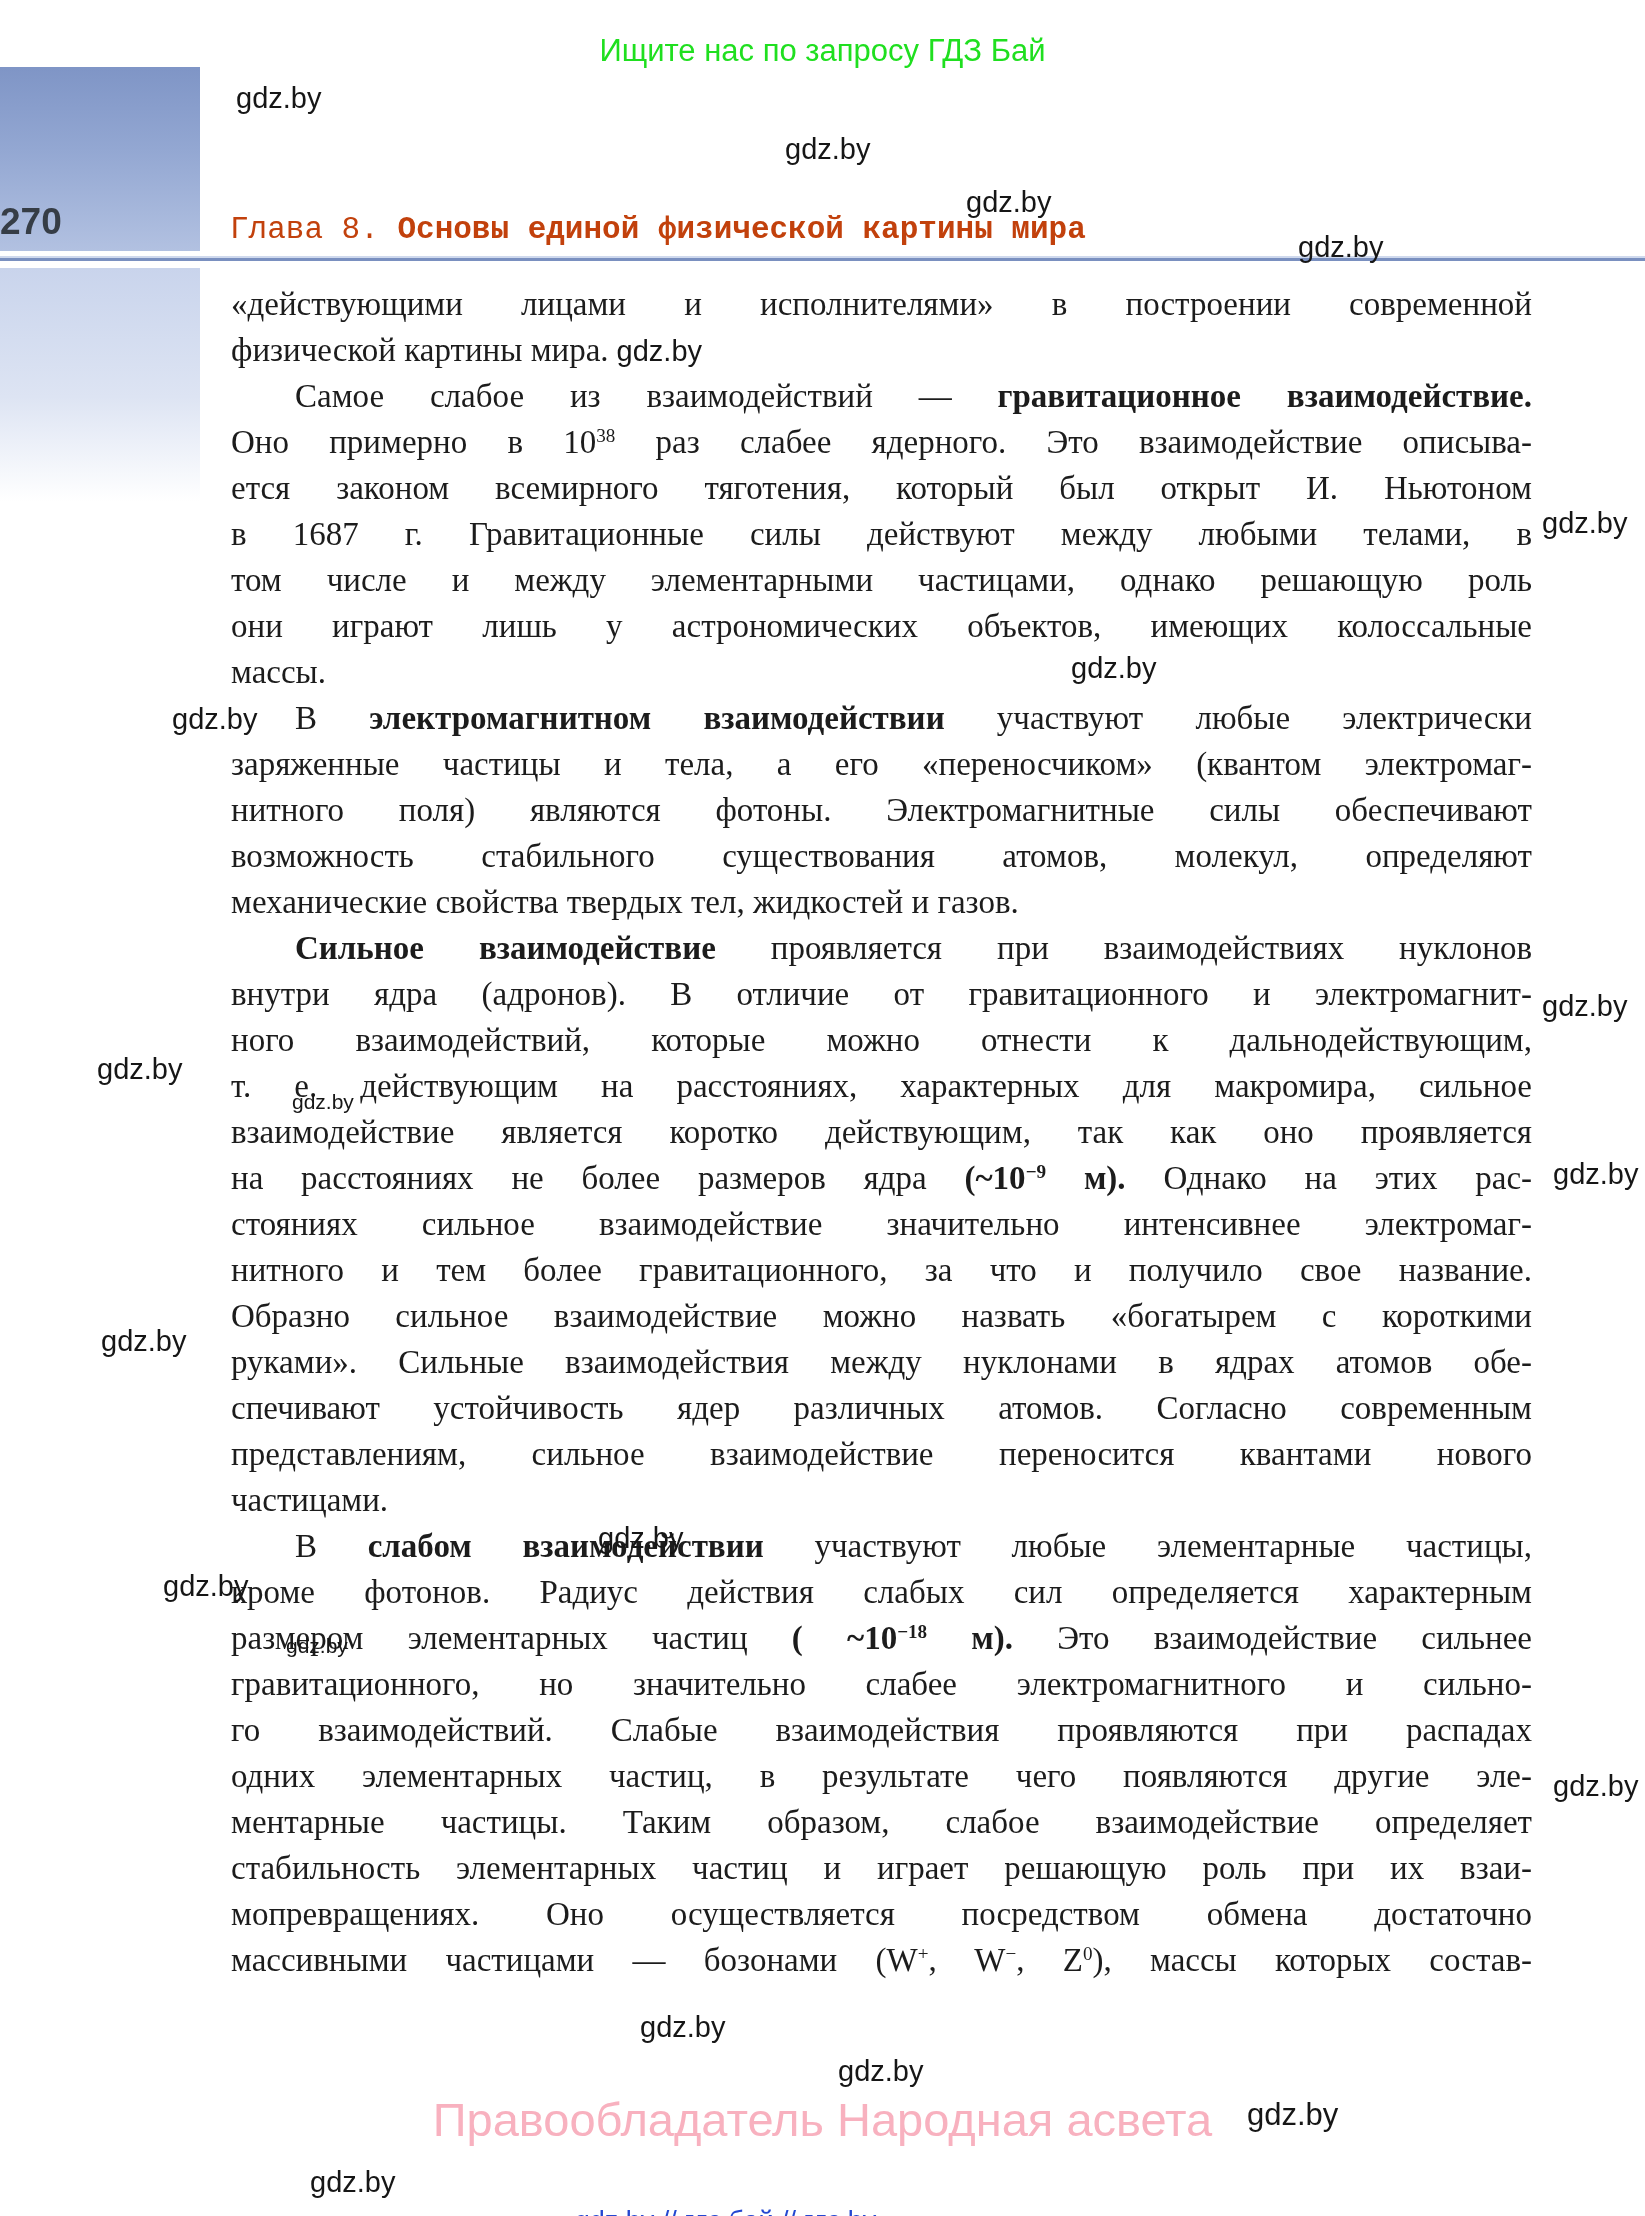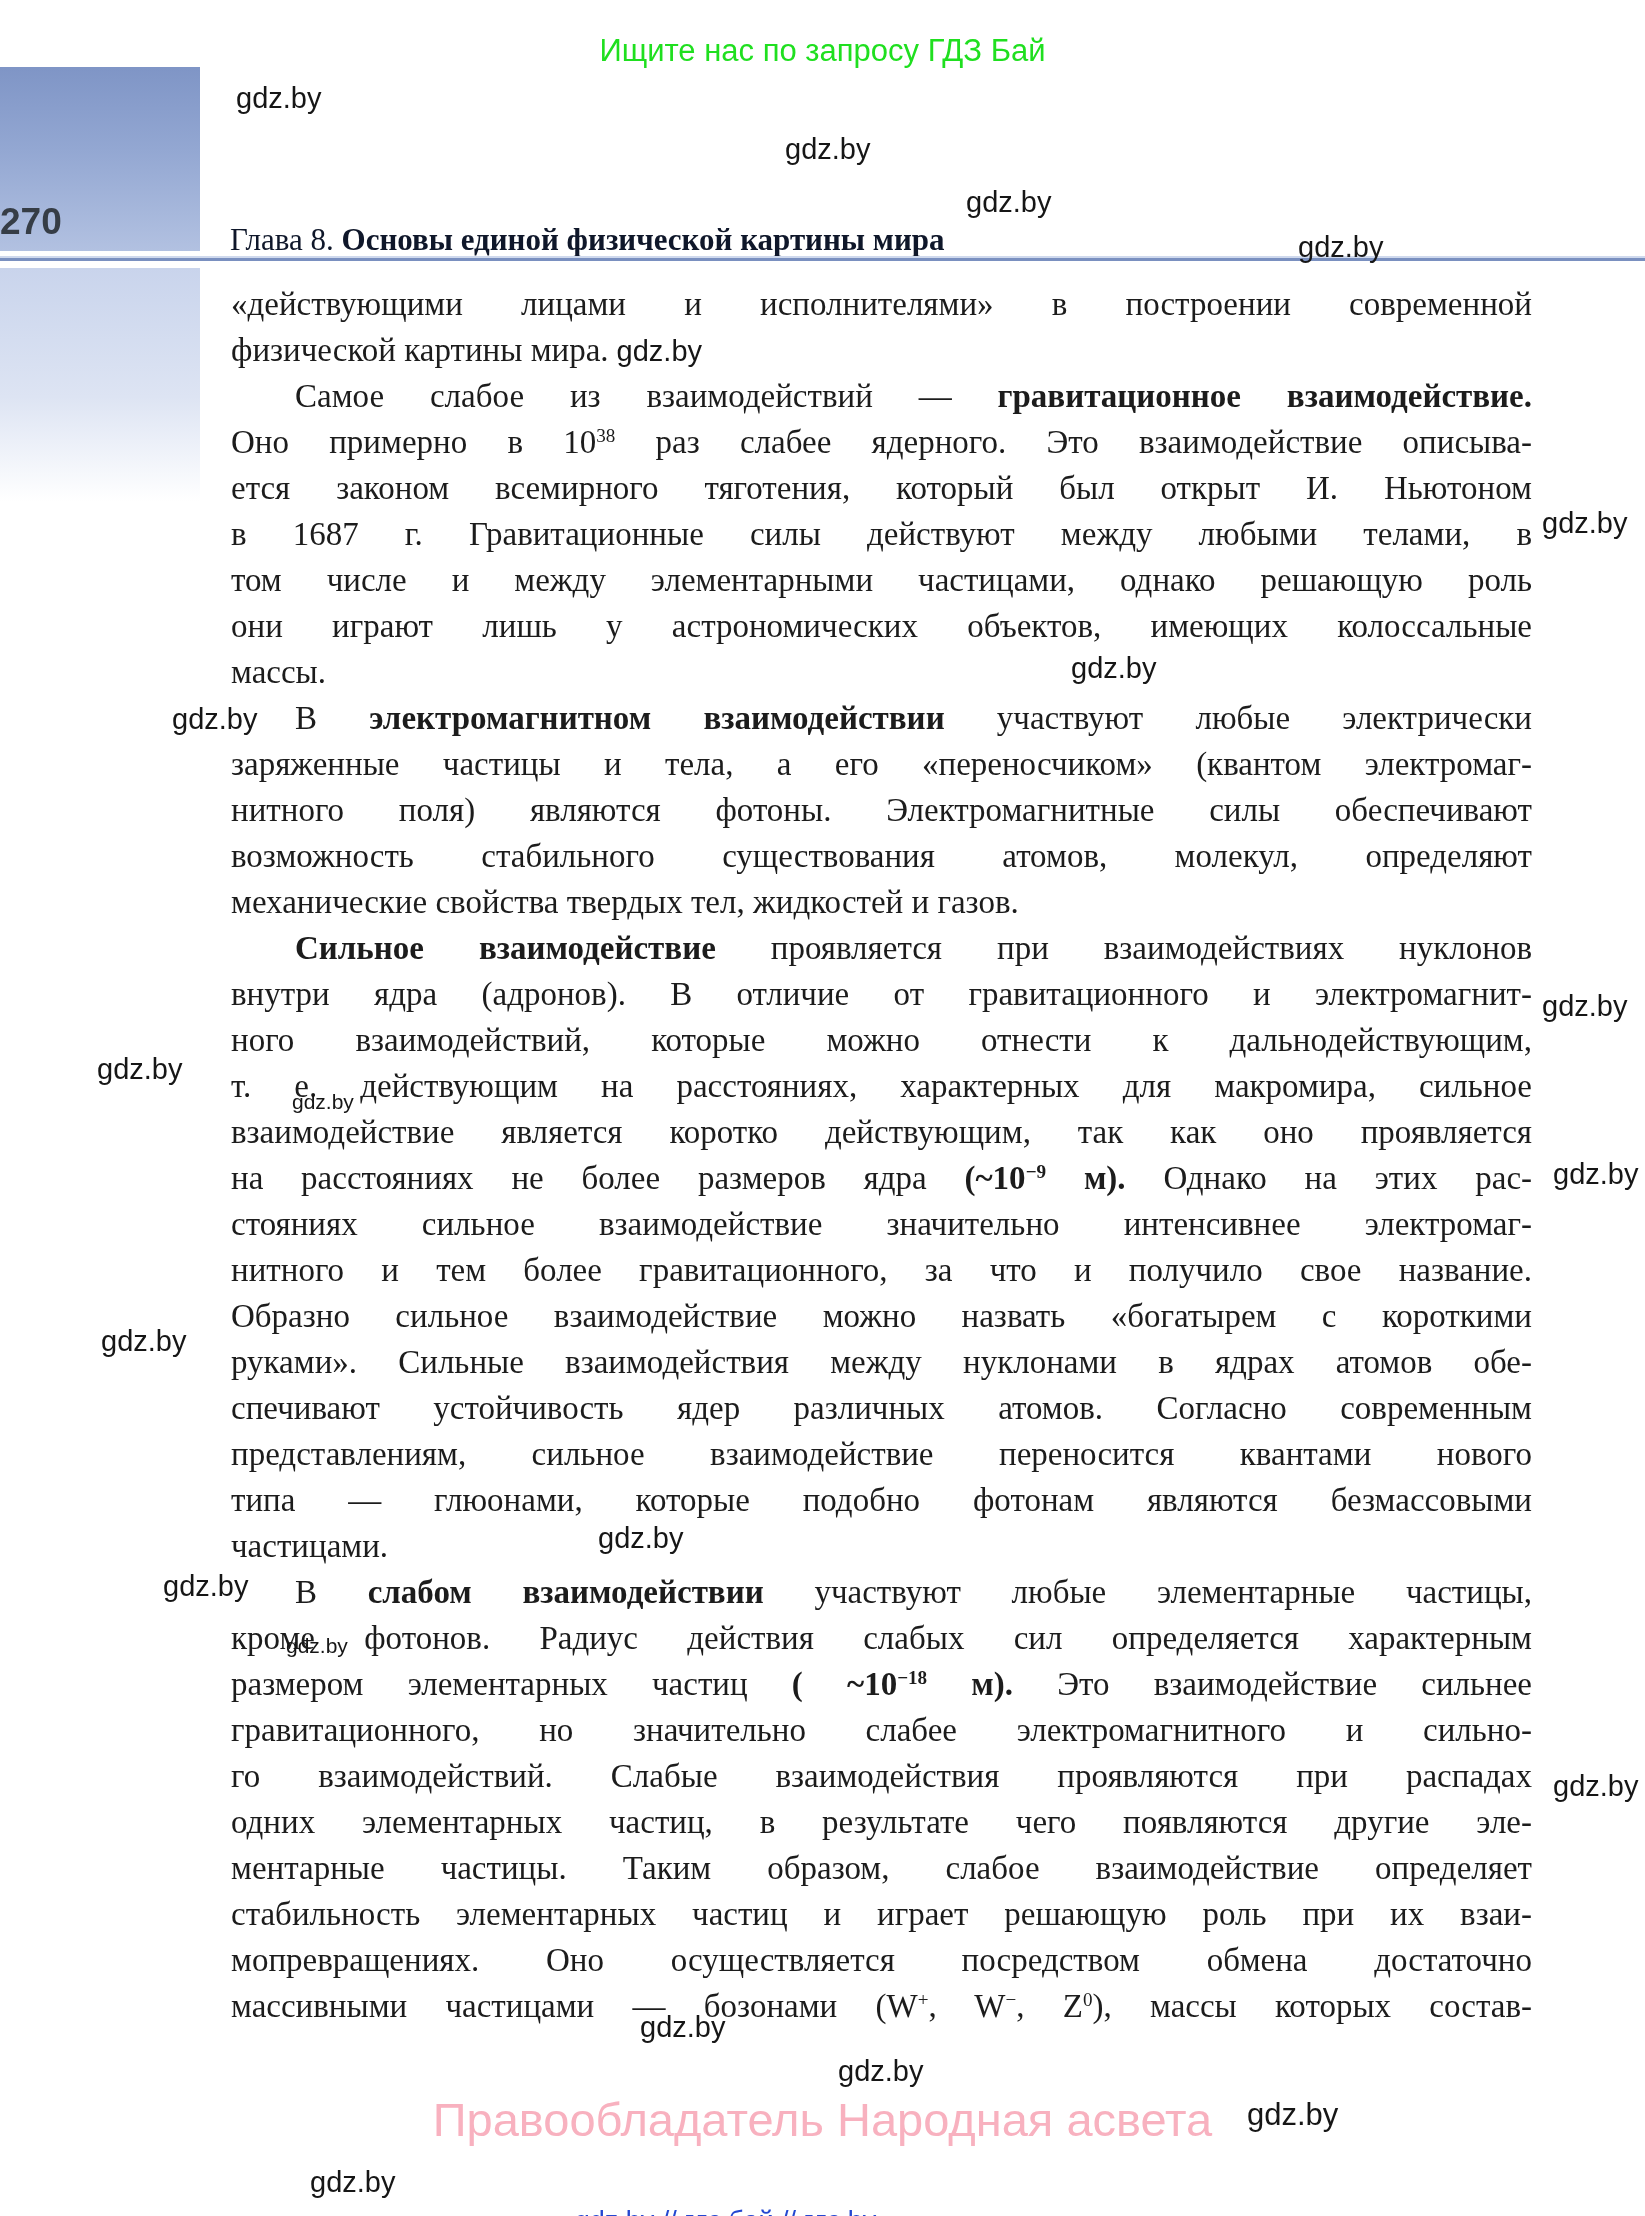--- a/index.html
+++ b/index.html
@@ -20,23 +20,23 @@
     position:absolute;left:0;top:238px;width:200px;height:234px;
     background:linear-gradient(to bottom,#c9d4ec 0%,#dde4f3 55%,rgba(255,255,255,0) 100%);
   }
   .page-number{
     position:absolute;left:0;top:171px;width:182px;
     text-align:left;
     font-family:"Liberation Sans","DejaVu Sans",sans-serif;
     font-weight:bold;font-size:37px;color:#363d46;
   }
   .chapter-heading{
-    position:absolute;left:230px;top:192px;
-    font-family:Liberation Serif, serif;
-    font-size:31px;color:#0f172a;white-space:nowrap;
+    position:absolute;left:230px;top:182px;
+    font-family:Liberation Mono, monospace;
+    font-size:31px;color:#c2410c;white-space:nowrap;
   }
   .chapter-heading b{font-weight:bold;}
   .header-rule{
     position:absolute;left:0;top:226px;width:1645px;height:4.8px;
     background:linear-gradient(to bottom,#cfd9ed 0%,#cfd9ed 40%,#7a90c0 40%,#7a90c0 100%);
   }
   
   .body-text{
     position:absolute;left:231px;top:251px;width:1301px;
     font-size:33px;line-height:46px;color:#1c1c1c;
@@ -117,21 +117,20 @@
       <div class="line">ного взаимодействий, которые можно отнести к дальнодействующим,</div>
       <div class="line">т. е. действующим на расстояниях, характерных для макромира, сильное</div>
       <div class="line">взаимодействие является коротко действующим, так как оно проявляется</div>
       <div class="line">на расстояниях не более размеров ядра <b>(~10<sup>−9</sup> м).</b> Однако на этих рас-</div>
       <div class="line">стояниях сильное взаимодействие значительно интенсивнее электромаг-</div>
       <div class="line">нитного и тем более гравитационного, за что и получило свое название.</div>
       <div class="line">Образно сильное взаимодействие можно назвать «богатырем с короткими</div>
       <div class="line">руками». Сильные взаимодействия между нуклонами в ядрах атомов обе-</div>
       <div class="line">спечивают устойчивость ядер различных атомов. Согласно современным</div>
       <div class="line">представлениям, сильное взаимодействие переносится квантами нового</div>
-      <div class="line">типа — глюонами, которые подобно фотонам являются безмассовыми</div>
       <div class="line end">частицами.</div>
       <div class="line indent">В <b>слабом взаимодействии</b> участвуют любые элементарные частицы,</div>
       <div class="line">кроме фотонов. Радиус действия слабых сил определяется характерным</div>
       <div class="line">размером элементарных частиц <b>( ~10<sup>−18</sup> м).</b> Это взаимодействие сильнее</div>
       <div class="line">гравитационного, но значительно слабее электромагнитного и сильно-</div>
       <div class="line">го взаимодействий. Слабые взаимодействия проявляются при распадах</div>
       <div class="line">одних элементарных частиц, в результате чего появляются другие эле-</div>
       <div class="line">ментарные частицы. Таким образом, слабое взаимодействие определяет</div>
       <div class="line">стабильность элементарных частиц и играет решающую роль при их взаи-</div>
       <div class="line">мопревращениях. Оно осуществляется посредством обмена достаточно</div>

